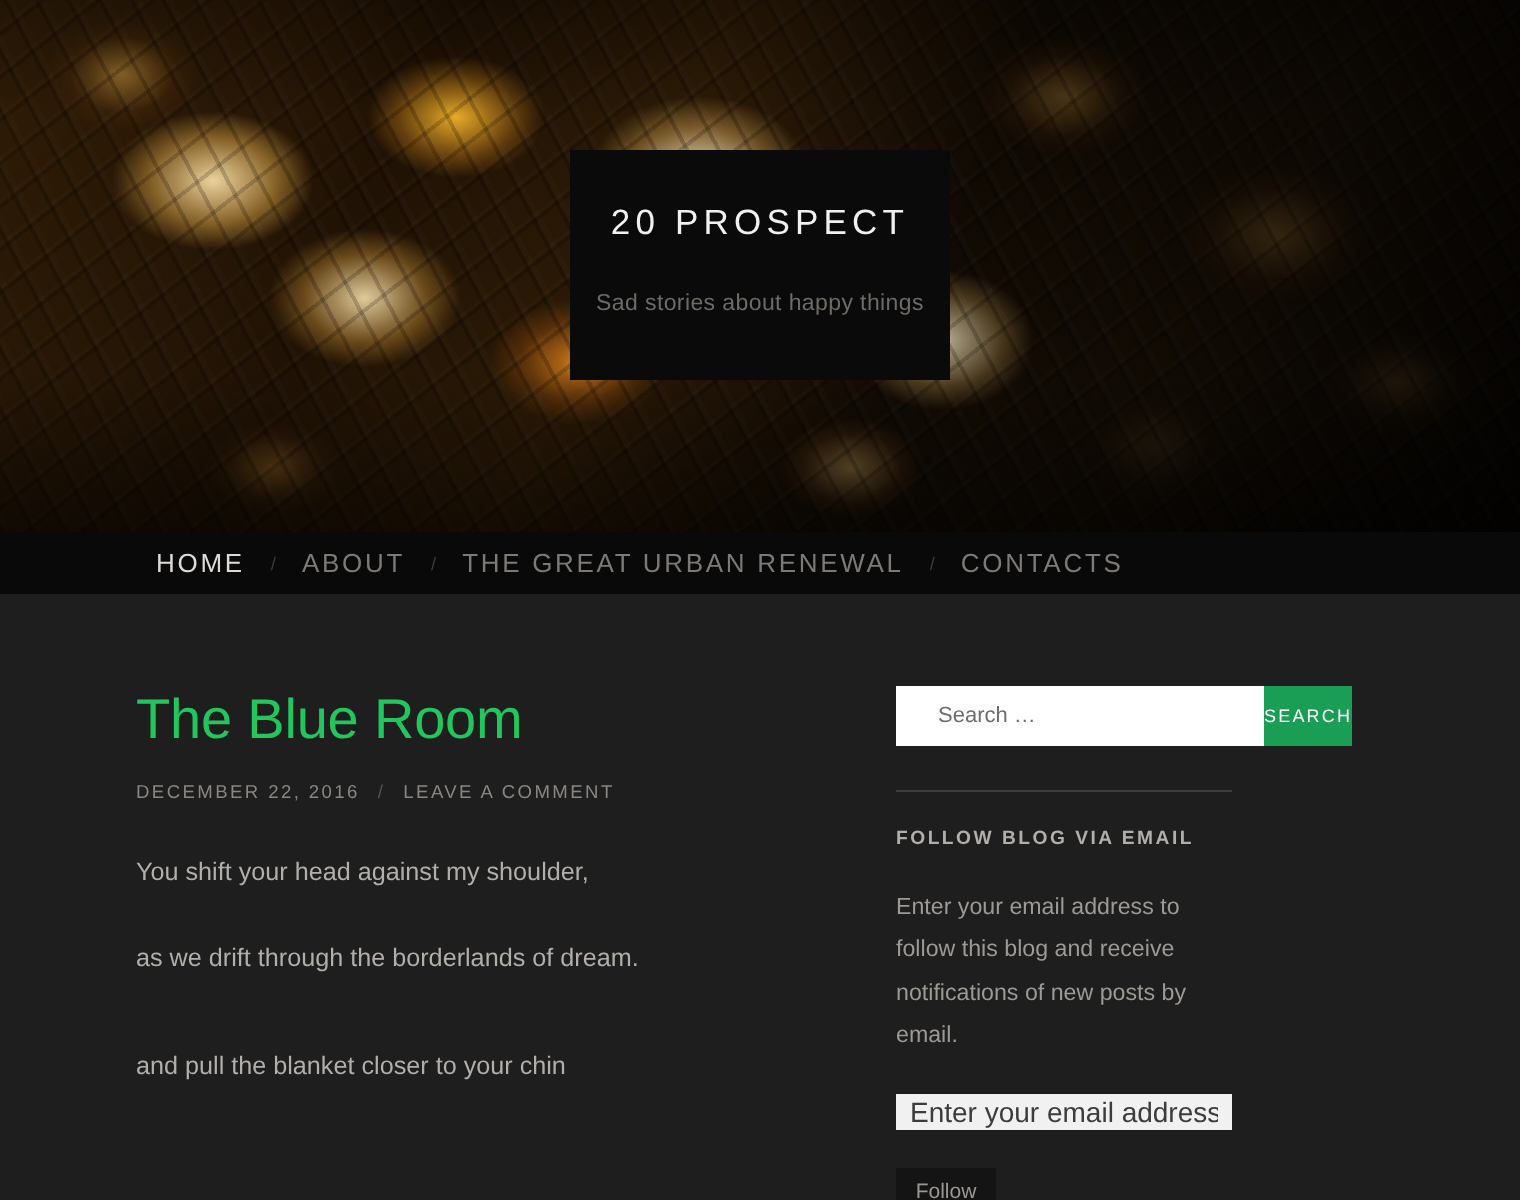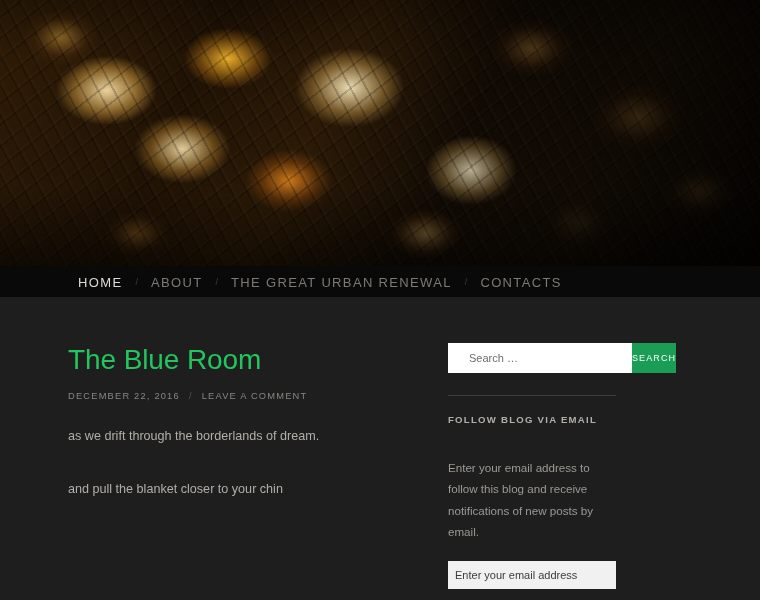--- a/index.html
+++ b/index.html
@@ -202,39 +202,39 @@
     height: 1px;
     background: #3c3c3c;
     margin: 22px 0 18px 0;
   }
 
   .widget-title {
     font-size: 9.6px;
     letter-spacing: 1.25px;
     text-transform: uppercase;
     color: #b2aeaa;
-    margin-bottom: 32px;
+    margin-bottom: 18px;
   }
 
   .widget-text {
     font-size: 11.6px;
     line-height: 1.85;
     color: #9d9994;
     width: 172px;
     margin-bottom: 18px;
   }
 
   .email-input {
     width: 168px;
-    height: 28px;
+    height: 18px;
     border: none;
     outline: none;
     background: #f1f1f1;
     font-family: "Liberation Sans", sans-serif;
-    font-size: 11px;
+    font-size: 14px;
     color: #2b2b2b;
     padding: 0 7px;
   }
   .email-input::placeholder { color: #3c3c3c; }
 
   .follow-button {
     margin-top: 18px;
     width: 50px;
     height: 25px;
     background: #141414;
@@ -246,20 +246,24 @@
   }
 </style>
 </head>
 <body>
 
 <header class="site-header">
   <div class="leaf-bg"></div>
   <div class="leaf-veins"></div>
   <div class="leaf-shade"></div>
 
+  <div class="title-plaque">
+    <h1 class="site-title">20 PROSPECT</h1>
+    <p class="site-tagline">Sad stories about happy things</p>
+  </div>
 </header>
 
 <nav class="main-nav">
   <ul class="nav-list">
     <li>
       <a class="nav-item active">HOME</a>
     </li>
     <li class="nav-sep">/</li>
     <li>
       <a class="nav-item">ABOUT</a>
@@ -281,20 +285,21 @@
     <article>
       <h2 class="post-title">The Blue Room</h2>
 
       <div class="post-meta">
         <span>DECEMBER 22, 2016</span>
         <span class="sep">/</span>
         <a>LEAVE A COMMENT</a>
       </div>
 
       <div class="post-body">
+        <p class="post-line">You shift your head against my shoulder,</p>
         <p class="post-line gap">as we drift through the borderlands of dream.</p>
         <p class="post-line">and pull the blanket closer to your chin</p>
       </div>
     </article>
   </main>
 
   <aside class="sidebar-col">
 
     <div class="widget">
       <form class="search-form">

